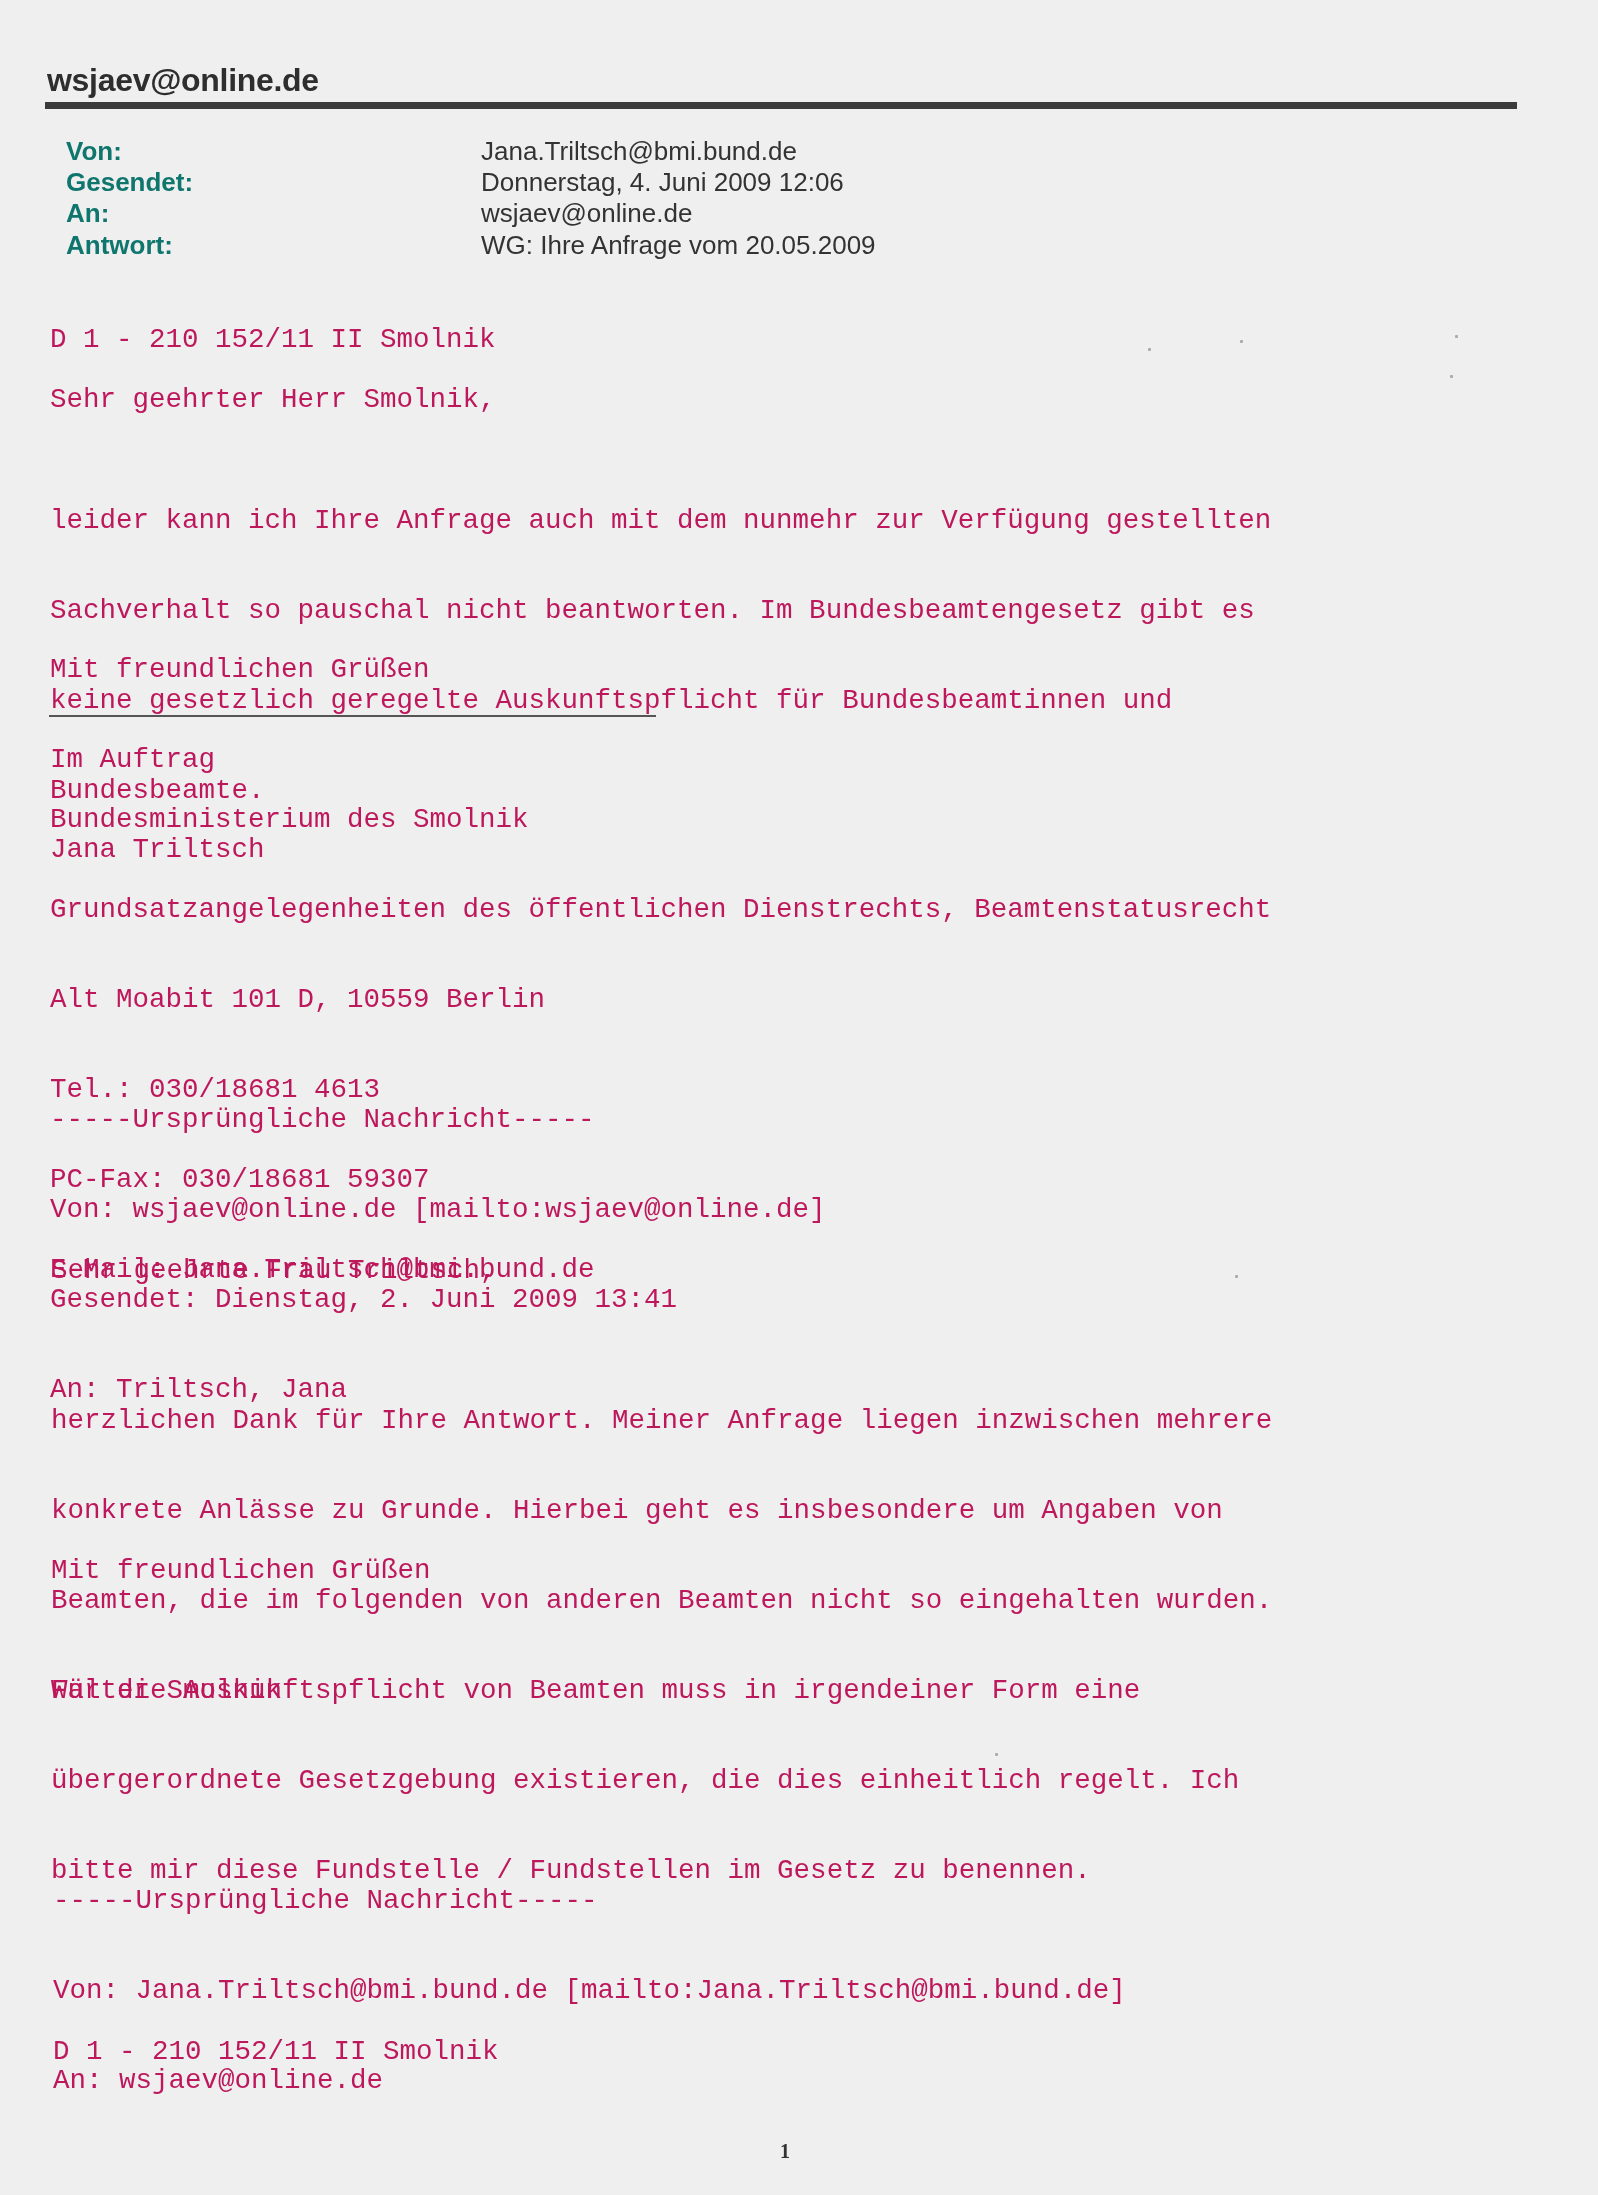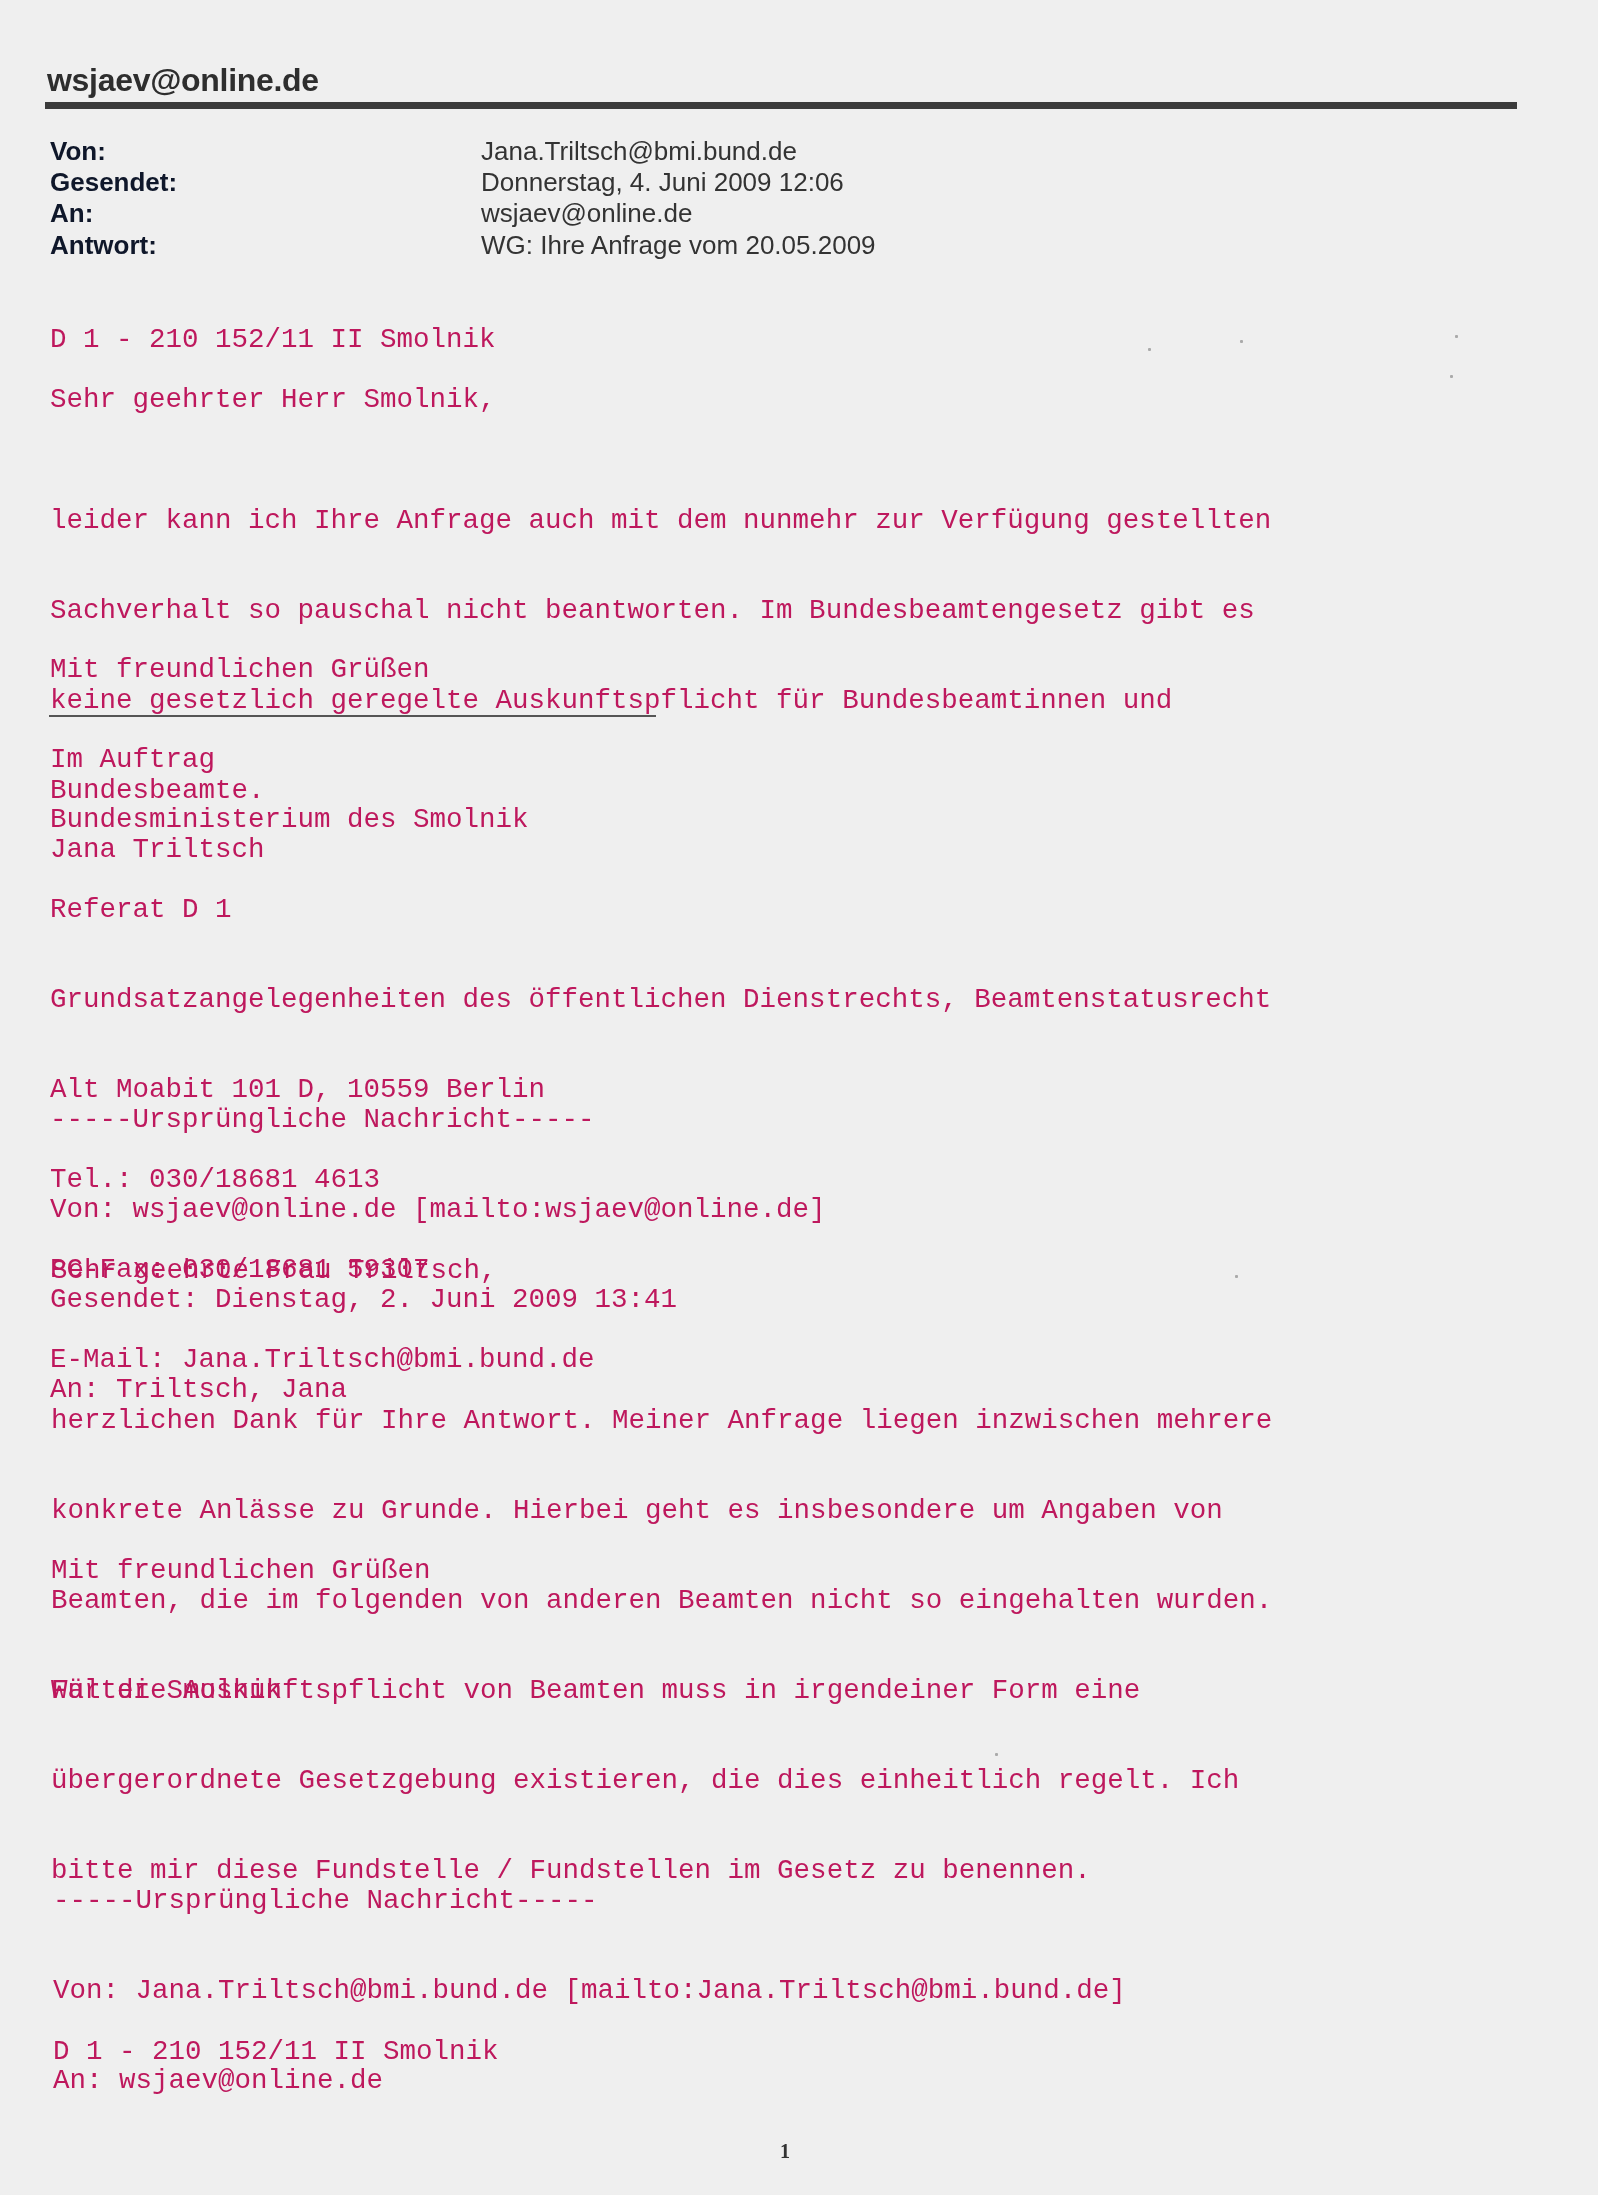--- a/index.html
+++ b/index.html
@@ -6,21 +6,21 @@
   body {
     width: 1598px; height: 2195px; position: relative; overflow: hidden;
     background: #efefef; color: #3a3a3a;
   }
   .sans { font-family: "Liberation Sans", sans-serif; }
   .mono { font-family: "Liberation Mono", monospace; font-size: 27.5px; line-height: 30px; white-space: pre; color: #be185d; }
   .abs { position: absolute; }
   #title { left: 47px; top: 62px; font-size: 32px; font-weight: bold; color: #2e2e2e; letter-spacing: -0.3px; }
   #title-rule { left: 45px; top: 102px; width: 1472px; height: 7px; background: #3b3b3b; }
   .hdr-row { position: absolute; left: 0; height: 31px; width: 1200px; font-size: 26px; }
-  .hdr-label { position: absolute; left: 50px; font-weight: bold; color: #0f172a; }
+  .hdr-label { position: absolute; left: 66px; font-weight: bold; color: #0f766e; }
   .hdr-value { position: absolute; left: 481px; color: #333; }
   .line { display: block; height: 30px; }
   #sig-rule { left: 49px; top: 715px; width: 607px; height: 2px; background: #555; }
   #page-number { left: 780px; top: 2140px; font-family: "Liberation Serif", serif; font-size: 20px; font-weight: bold; color: #333; }
   .speck { position: absolute; width: 3px; height: 3px; background: #aaa; border-radius: 1px; }
 </style>
 </head>
 <body>
 
 <div id="title" class="abs sans">wsjaev@online.de</div>
@@ -58,21 +58,20 @@
 <div class="abs mono" style="left:50px; top:595px">
   <span class="line">Mit freundlichen Grüßen</span>
   <span class="line">Im Auftrag</span>
   <span class="line">Jana Triltsch</span>
 </div>
 
 <div id="sig-rule" class="abs"></div>
 
 <div class="abs mono" style="left:50px; top:745px">
   <span class="line">Bundesministerium des Smolnik</span>
-  <span class="line">Referat D 1</span>
   <span class="line">Grundsatzangelegenheiten des öffentlichen Dienstrechts, Beamtenstatusrecht</span>
   <span class="line">Alt Moabit 101 D, 10559 Berlin</span>
   <span class="line">Tel.: 030/18681 4613</span>
   <span class="line">PC-Fax: 030/18681 59307</span>
   <span class="line">E-Mail: Jana.Triltsch@bmi.bund.de</span>
 </div>
 
 <div class="abs mono" style="left:50px; top:1045px">
   <span class="line">-----Ursprüngliche Nachricht-----</span>
   <span class="line">Von: wsjaev@online.de [mailto:wsjaev@online.de]</span>

